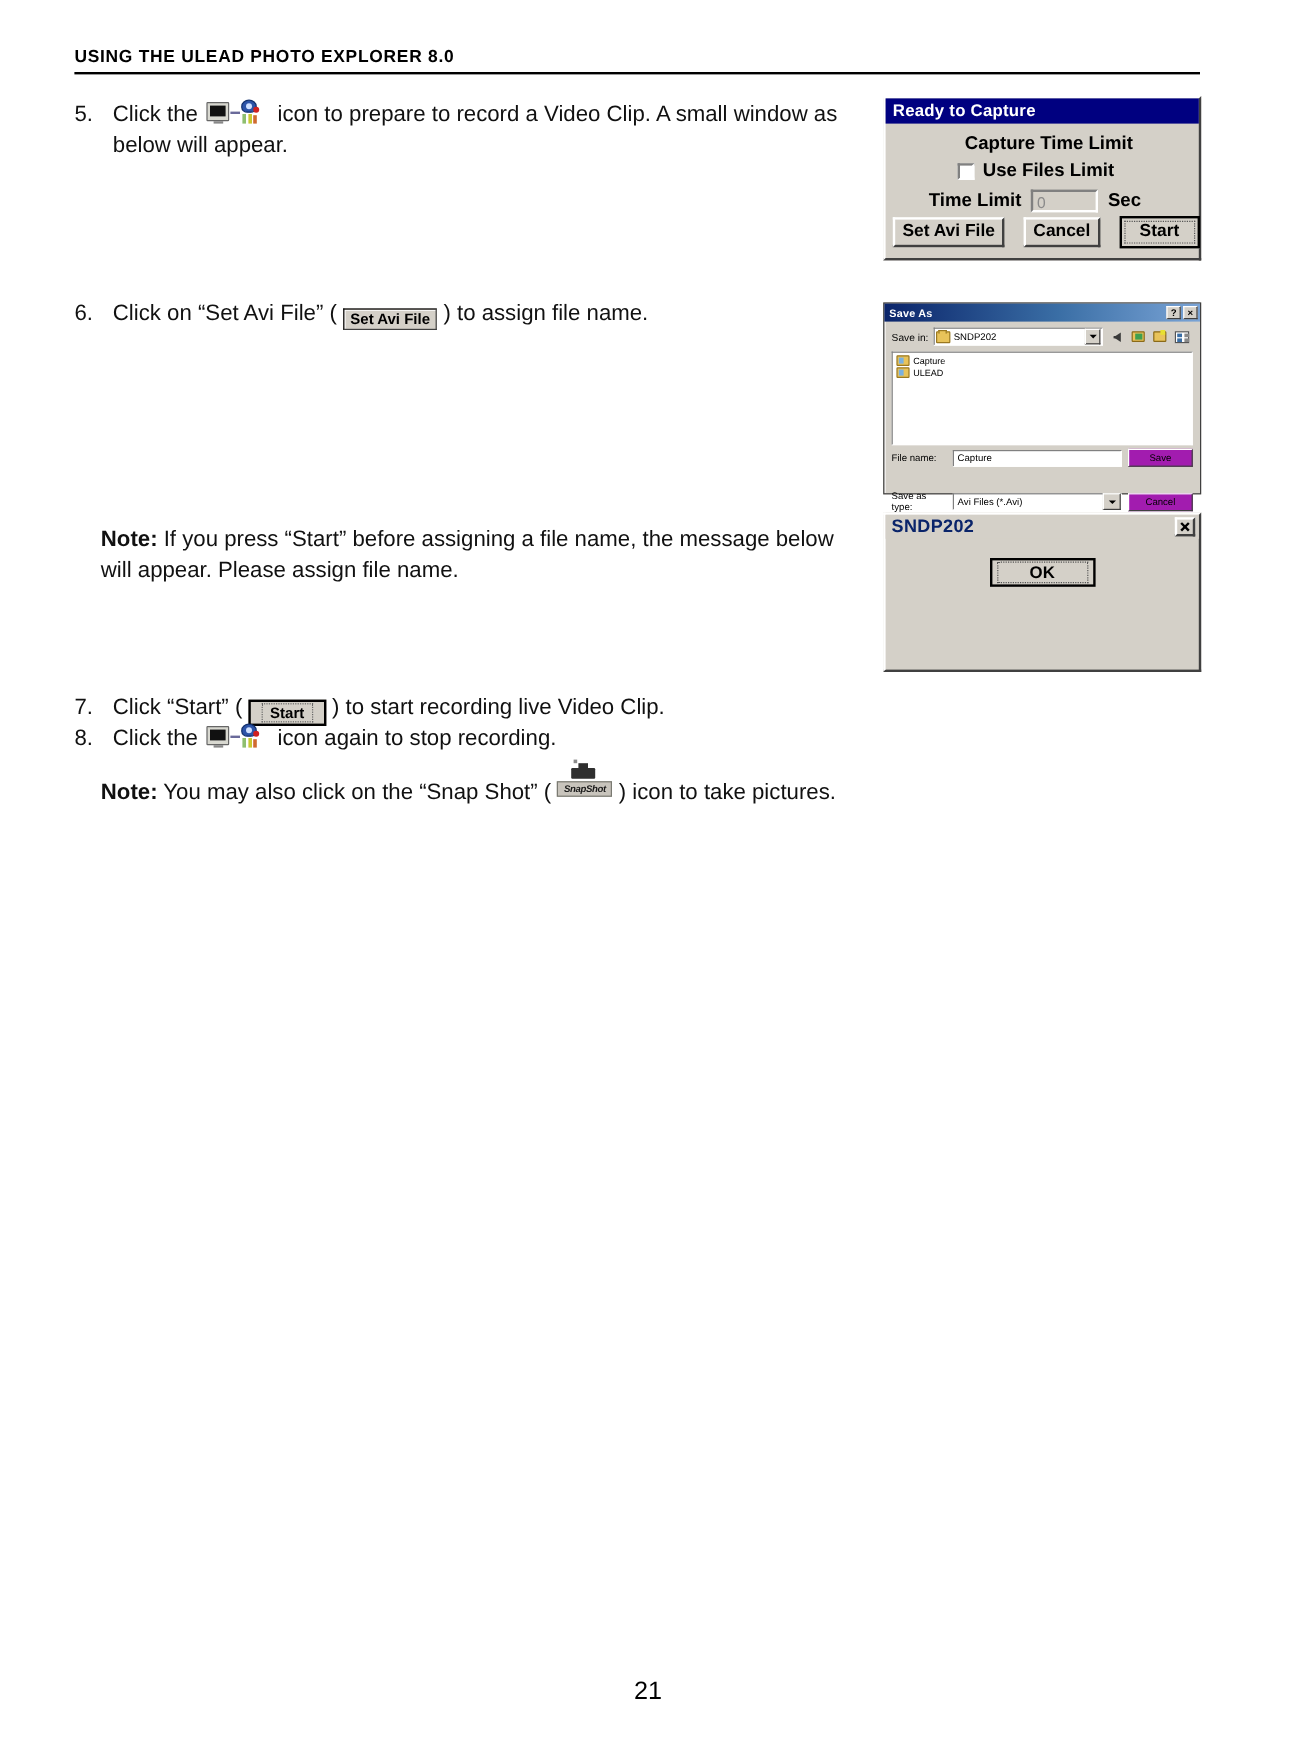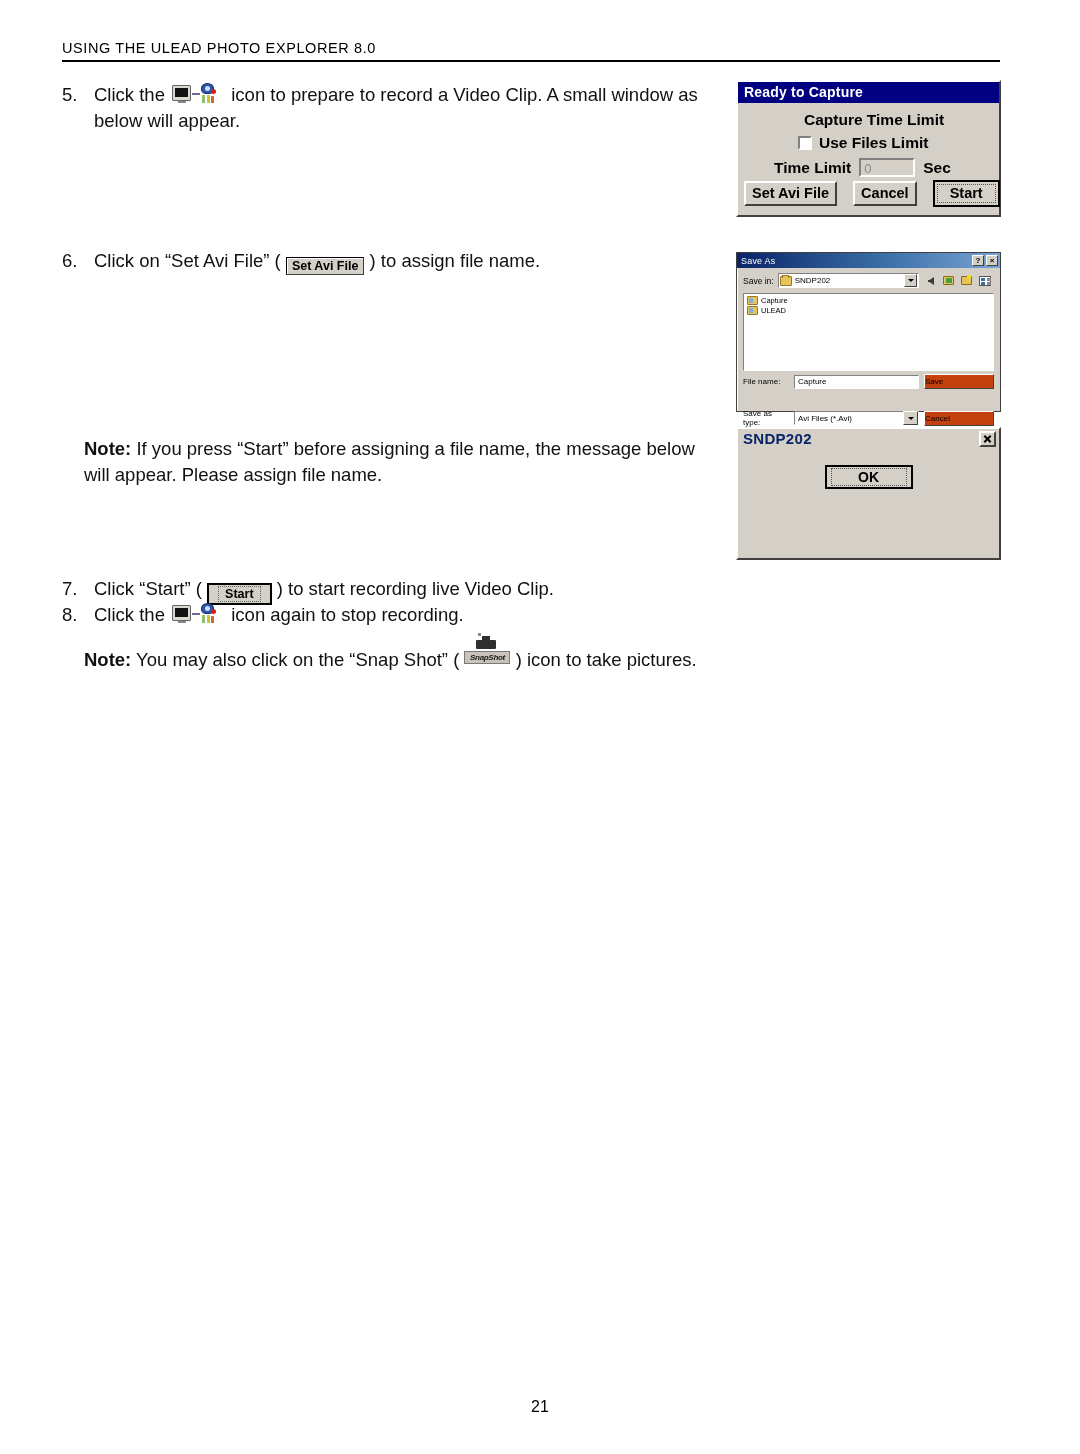--- a/index.html
+++ b/index.html
@@ -18,21 +18,21 @@
 
   
   .page-header {
     position: absolute;
     left: 62px;
     top: 40px;
     width: 938px;
   }
   .page-header .hdr-text {
     font-size: 14.5px;
-    font-weight: normal;
+    font-weight: bold;
     letter-spacing: 0.6px;
     color: #000;
     display: block;
     padding-bottom: 4px;
   }
   .page-header .hdr-rule {
     border-bottom: 2px solid #000;
     width: 100%;
   }
 
@@ -372,21 +372,21 @@
     background: linear-gradient(to right, #0a246a 0%, #3a6ea5 55%, #7aa4d6 100%);
     display: flex;
     align-items: center;
     justify-content: space-between;
     padding: 0 2px 0 4px;
     box-sizing: border-box;
   }
   #saveas-dialog .tbar .title {
     color: #fff;
     font-size: 9px;
-    font-weight: normal;
+    font-weight: bold;
     letter-spacing: 0.2px;
   }
   #saveas-dialog .tbar .tbtns {
     display: flex;
     gap: 2px;
   }
   .tbtn {
     width: 12px;
     height: 11px;
     background: #d4d0c8;
@@ -607,30 +607,31 @@
     line-height: 11px;
     color: #000;
     display: flex;
     align-items: center;
   }
   #saveas-dialog .brow .bfield.withArrow {
     padding-right: 0;
     justify-content: space-between;
   }
   #saveas-dialog .brow .sbtn {
-    width: 70px;
+    width: 54px;
     height: 15px;
     flex: 0 0 auto;
-    background: #c2410c;
+    background: #a21caf;
     border-top: 1px solid #ffffff;
     border-left: 1px solid #ffffff;
     border-right: 1px solid #404040;
     border-bottom: 1px solid #404040;
     box-sizing: border-box;
     font-size: 8px;
+    text-align: center;
     line-height: 13px;
     color: #000;
   }
 
   
   #msg-dialog {
     position: absolute;
     left: 736px;
     top: 427px;
     width: 265px;
@@ -746,21 +747,21 @@
     color: #000;
   }
 
   
   .pagenum {
     position: absolute;
     left: 0;
     top: 1398px;
     width: 1080px;
     text-align: center;
-    font-size: 16px;
+    font-size: 21px;
     color: #000;
   }
 </style>
 </head>
 <body>
 
 <div class="page-header">
   <span class="hdr-text">USING THE ULEAD PHOTO EXPLORER 8.0</span>
   <div class="hdr-rule"></div>
 </div>

